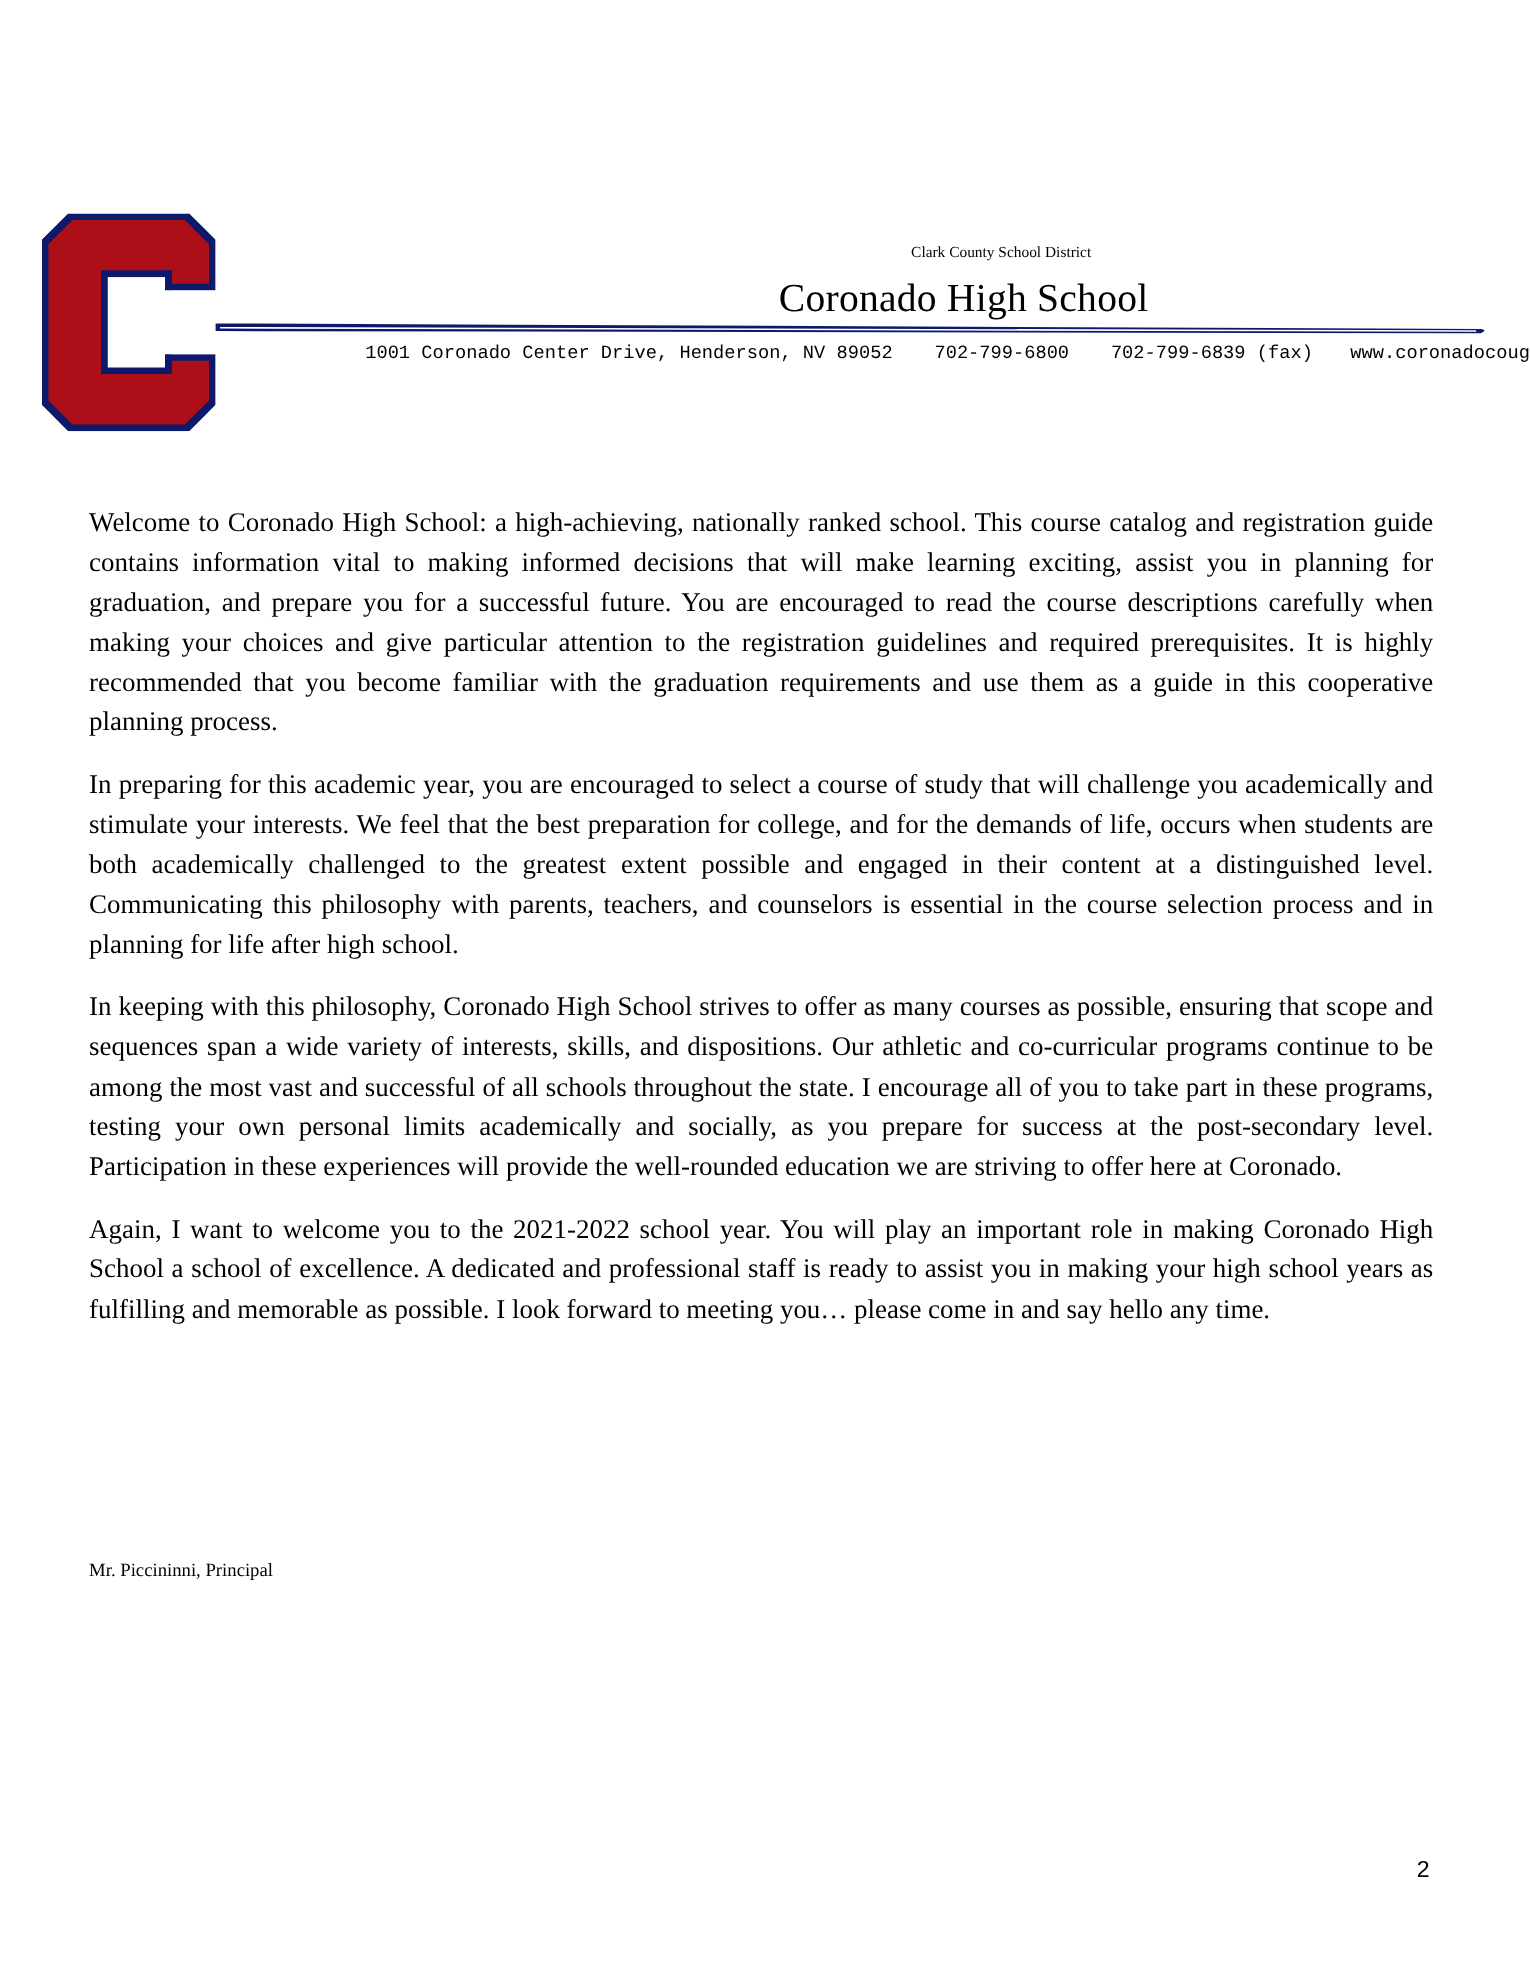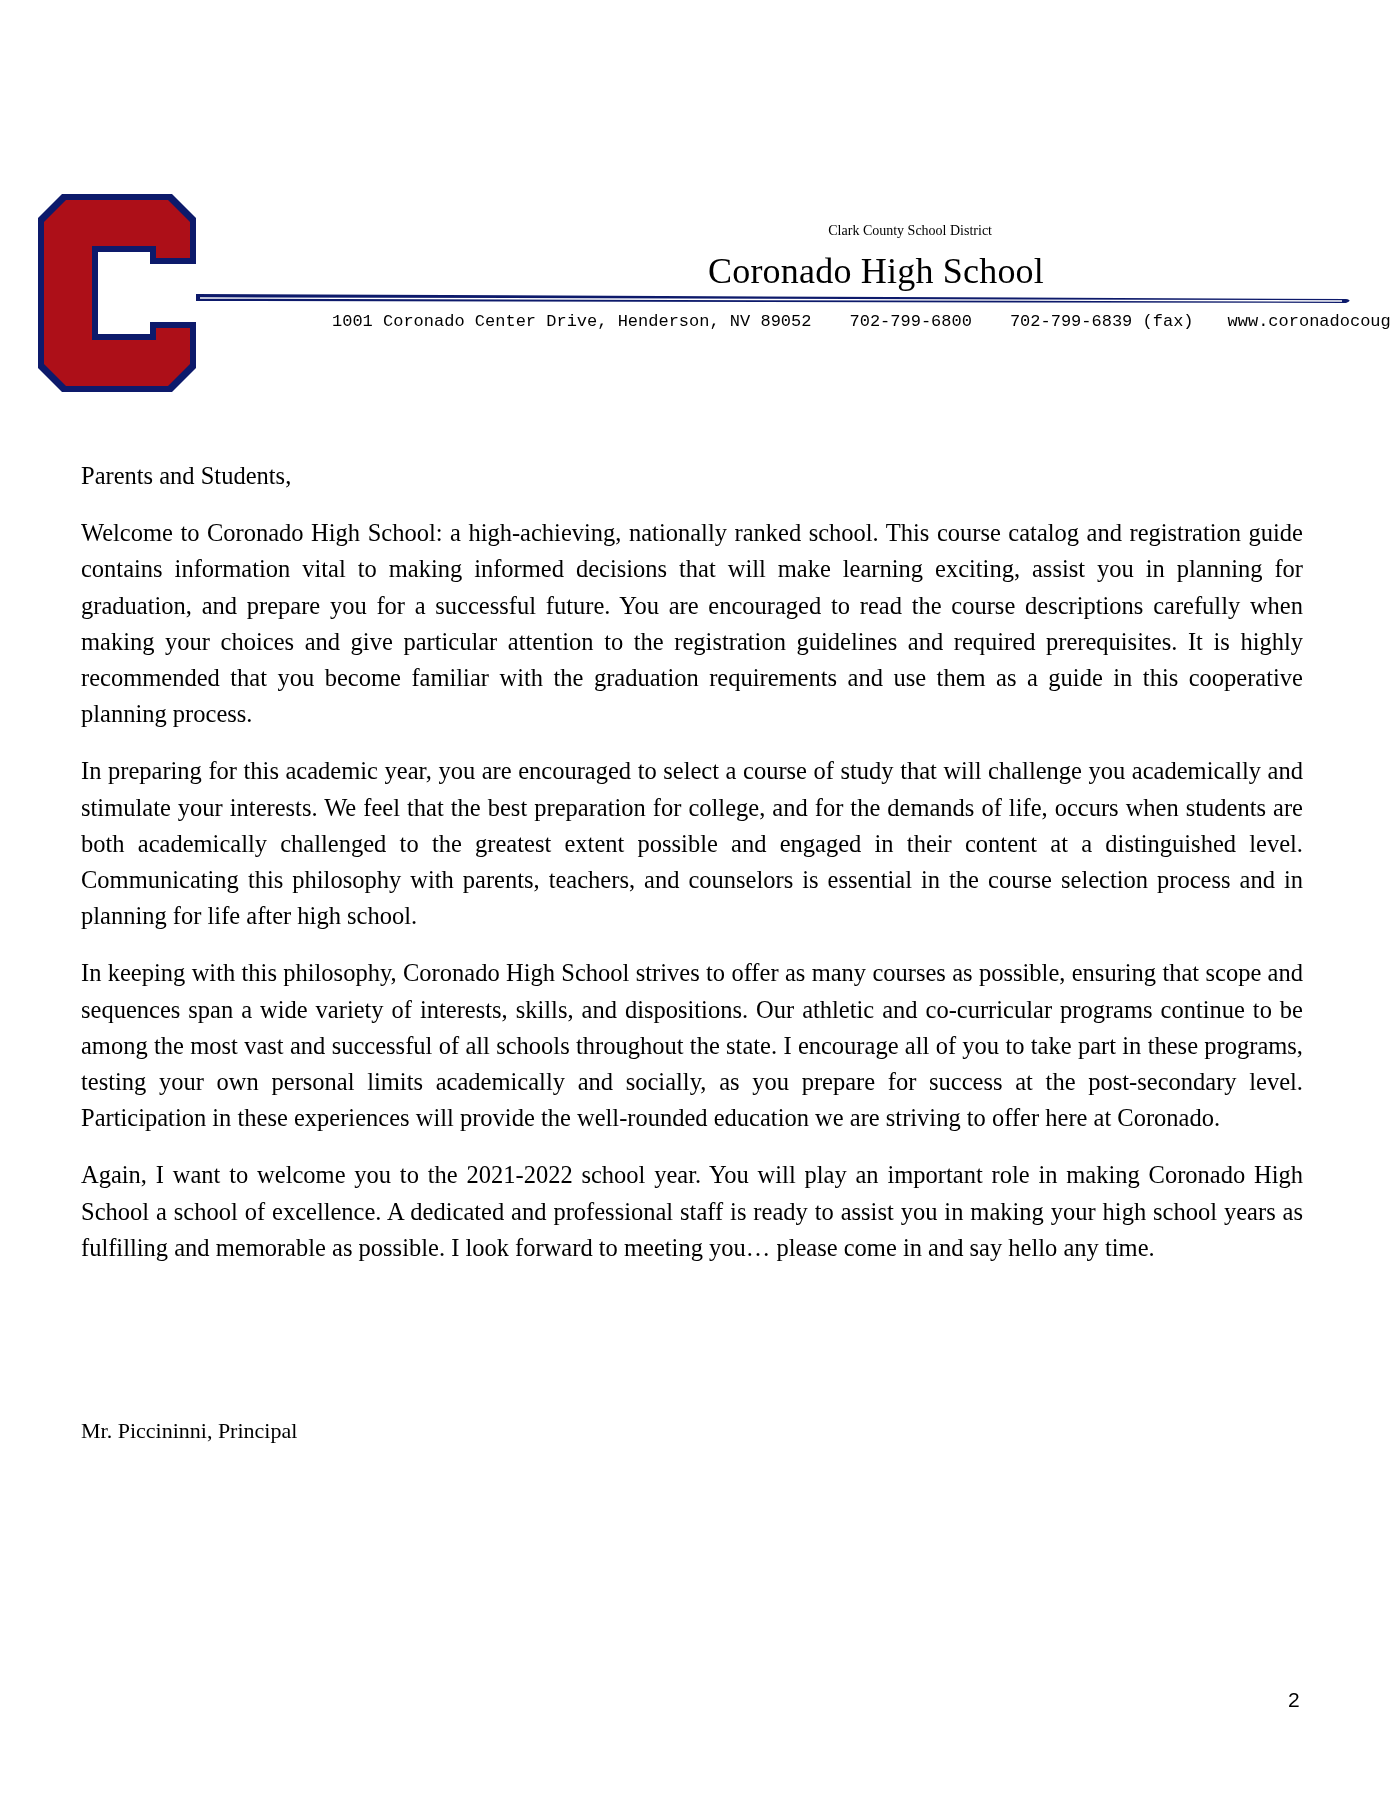--- a/index.html
+++ b/index.html
@@ -8,21 +8,21 @@
   .district { position: absolute; left: 592px; width: 400px; top: 223px; text-align: right; font-size: 14px; font-family: "Liberation Serif", serif; }
   .school-name { position: absolute; left: 540px; width: 504px; top: 250px; text-align: right; font-size: 36px; letter-spacing: 0.2px; font-family: "Liberation Serif", serif; }
   .rule { position: absolute; left: 194px; top: 292px; width: 1160px; height: 14px; }
   .contact { position: absolute; left: 332px; top: 312px; width: 900px; font-size: 17px; white-space: nowrap; font-family: Liberation Mono, monospace; }
   .contact span { display: inline-block; }
   .contact .gap { width: 38px; }
   .content { position: absolute; left: 81px; width: 1222px; top: 458px; font-size: 24.5px; line-height: 36.2px; }
   .content p { margin: 0; text-align: justify; }
   .greeting { margin-bottom: 21px !important; text-align: left !important; }
   .para { margin-bottom: 21px !important; }
-  .signature { position: absolute; left: 81px; top: 1418px; font-size: 22px; }
+  .signature { position: absolute; left: 81px; top: 1418px; font-size: 17px; }
   .page-number { position: absolute; left: 1288px; top: 1688px; font-family: "Liberation Sans", sans-serif; font-size: 21px; }
 </style>
 </head>
 <body>
 
 <svg class="logo" viewBox="0 0 158 198" xmlns="http://www.w3.org/2000/svg">
 
   <polygon points="24,0 134,0 158,24 158,70 112,70 112,58 60,58 60,140 112,140 112,128 158,128 158,174 134,198 24,198 0,174 0,24" fill="#0d1a6b"></polygon>
 
   <polygon points="28,6 130,6 152,28 152,64 118,64 118,52 54,52 54,146 118,146 118,134 152,134 152,170 130,192 28,192 6,170 6,28" fill="#ad0f18"></polygon>
@@ -42,21 +42,20 @@
 <svg class="rule" viewBox="0 0 1160 14" preserveAspectRatio="none" xmlns="http://www.w3.org/2000/svg">
   <path d="M2,2 L1152,7 Q1159,8 1152,11 L2,9 Z" fill="#0d1a6b"></path>
   <path d="M6,6 L1148,9" stroke="#ffffff" stroke-width="1.4" fill="none"></path>
 </svg>
 
 <div class="contact">
   <span>1001 Coronado Center Drive, Henderson, NV 89052</span><span class="gap"></span><span>702-799-6800</span><span class="gap"></span><span>702-799-6839 (fax)</span><span class="gap" style="width:34px"></span><span>www.coronadocougars.net</span>
 </div>
 
 <div class="content">
-  <p class="greeting">Parents and Students,</p>
   <p class="para">Welcome to Coronado High School: a high-achieving, nationally ranked school.  This course catalog and registration guide contains information vital to making informed decisions that will make learning exciting, assist you in planning for graduation, and prepare you for a successful future.  You are encouraged to read the course descriptions carefully when making your choices and give particular attention to the registration guidelines and required prerequisites.  It is highly recommended that you become familiar with the graduation requirements and use them as a guide in this cooperative planning process.</p>
   <p class="para">In preparing for this academic year, you are encouraged to select a course of study that will challenge you academically and stimulate your interests.  We feel that the best preparation for college, and for the demands of life, occurs when students are both academically challenged to the greatest extent possible and engaged in their content at a distinguished level.  Communicating this philosophy with parents, teachers, and counselors is essential in the course selection process and in planning for life after high school.</p>
   <p class="para">In keeping with this philosophy, Coronado High School strives to offer as many courses as possible, ensuring that scope and sequences span a wide variety of interests, skills, and dispositions.  Our athletic and co-curricular programs continue to be among the most vast and successful of all schools throughout the state.  I encourage all of you to take part in these programs, testing your own personal limits academically and socially, as you prepare for success at the post-secondary level.  Participation in these experiences will provide the well-rounded education we are striving to offer here at Coronado.</p>
   <p class="para">Again, I want to welcome you to the 2021-2022 school year.  You will play an important role in making Coronado High School a school of excellence.  A dedicated and professional staff is ready to assist you in making your high school years as fulfilling and memorable as possible.  I look forward to meeting you… please come in and say hello any time.</p>
 </div>
 
 <div class="signature">Mr. Piccininni, Principal</div>
 
 <div class="page-number">2</div>
 

